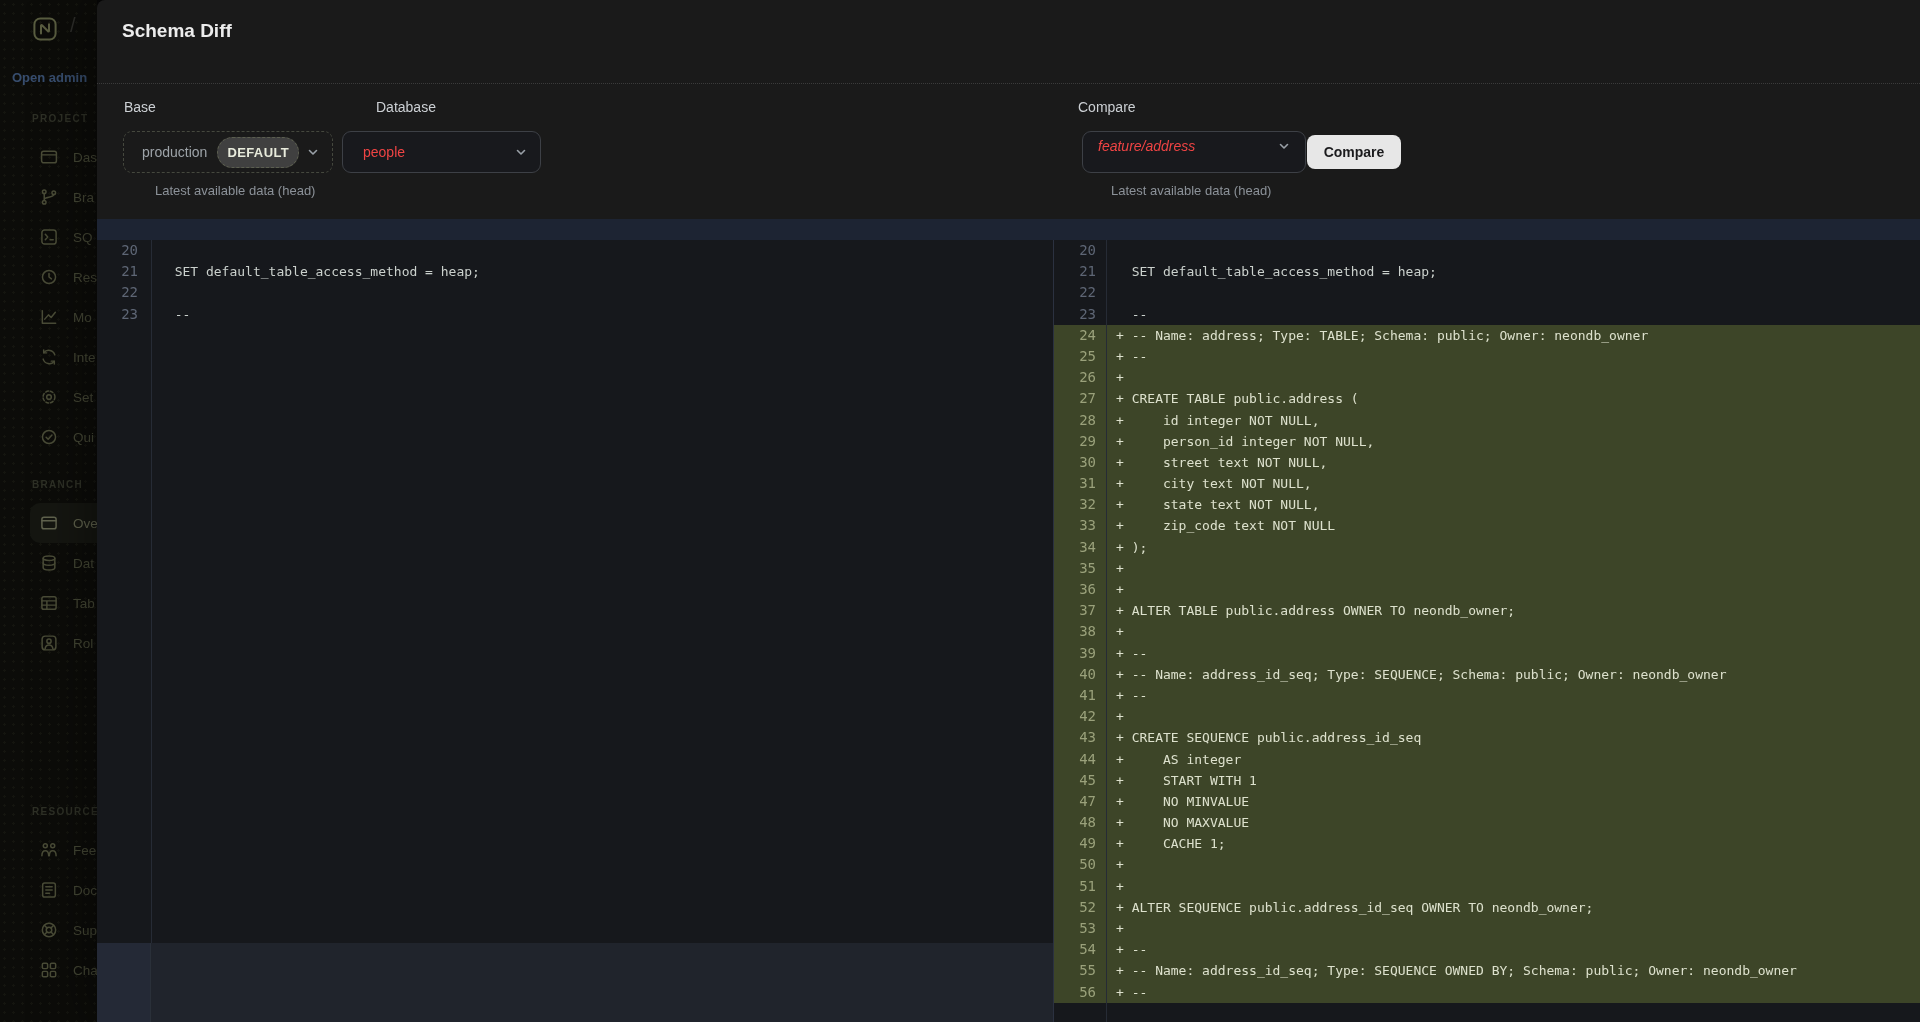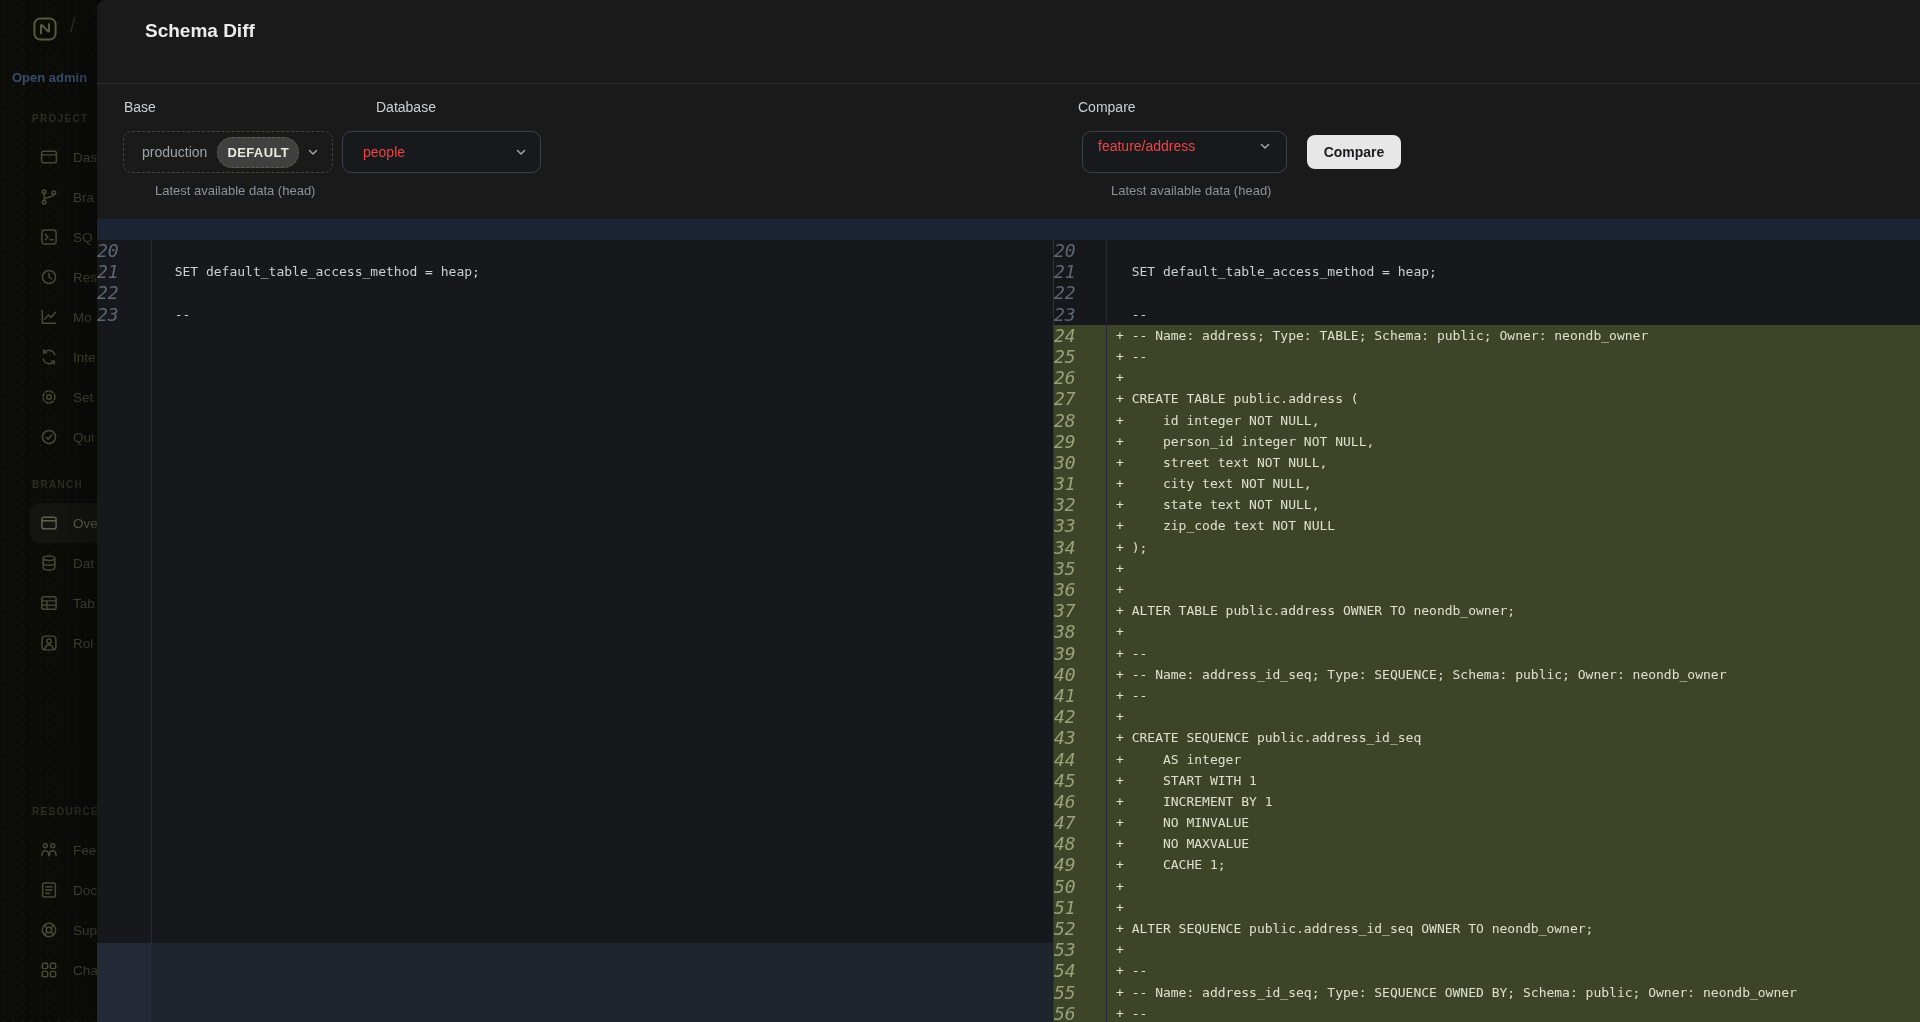--- a/index.html
+++ b/index.html
@@ -26,36 +26,36 @@
   .nav-row .nicon { width:18px; height:18px; flex:none; color:#80845f; display:block; }
   .nav-row.selected { background:#1f221b; border-radius:10px; margin-left:30px;
                       padding-left:10px; width:210px; color:#a6aa85; }
   .nav-row.selected .nicon { color:#a9ad89; }
   .sidebar-dim { position:absolute; inset:0; background:rgba(8,8,6,0.45); }
 
   
   .panel { position:absolute; left:97px; top:0; right:0; bottom:0; background:#1a1a1a;
            border-top-left-radius:8px; box-shadow:0 0 60px rgba(0,0,0,0.55); }
   .page-title { position:absolute; left:25px; top:20px; font-size:19px; font-weight:600;
-                color:#ececec;margin-left:23px; }
+                color:#ececec; }
   .header-sep { position:absolute; top:83px; left:0; right:0; border-top:1px dotted #3b3b3b; }
 
   .ctl-label { position:absolute; font-size:14px; color:#ccd0d4; }
   .base-label { left:27px; top:99px; }
   .db-label { left:245px; top:99px;margin-left:34px; }
   .compare-label { left:981px; top:99px; }
 
   .select { position:absolute; height:42px; border-radius:9px; display:flex; align-items:center;
             cursor:pointer; }
   .base-select { left:26px; top:131px; width:210px; border:1px dashed #45483e;
                  padding:0 12px 0 18px; }
   .db-select { left:245px; top:131px; width:199px; border:1px solid #3d4046; background:#18191d;
                padding:0 12px 0 20px; }
-  .compare-select { left:985px; top:131px; width:205px; border:1px solid #3d4046; background:#18191d;
-                    padding:0 14px 12px 15px; }
+  .compare-select { left:985px; top:131px; width:224px; border:1px solid #3d4046; background:#18191d;
+                    padding:0 14px 12px 15px;font-style:italic; }
   .sel-text { font-size:14px; color:#ef4444; }
   .sel-text.muted { color:#9da3a8; }
   .chev { margin-left:auto; width:14px; height:14px; color:#99a0a7; }
   .badge { margin-left:10px; padding:7px 9px; border-radius:999px; border:1px dashed #5c5f50;
            background:#404040; color:#e8ebdc; font-size:13px; font-weight:700;
            letter-spacing:0.4px; }
   .hint { position:absolute; font-size:13px; color:#8c9299;margin-left:33px; }
   .base-hint { left:25px; top:183px; }
   .compare-hint { left:981px; top:183px; }
   .compare-btn { position:absolute; left:1210px; top:135px; width:94px; height:34px;
@@ -70,21 +70,21 @@
           font-size:12.5px; padding-left:62px; white-space:pre; }
   .panes { position:absolute; top:21px; left:0; right:0; bottom:0; display:flex; }
   .pane { position:relative; background:#16181c; overflow:hidden; }
   .pane.left { width:956px; }
   .pane.right { flex:1; border-left:1px solid #2b3140; }
   .gutter-line { position:absolute; top:0; width:1px; background:#262b35; }
   .pane.left .gutter-line { left:54px; height:703px; }
   .pane.right .gutter-line { left:52px; bottom:0; }
   .rows { position:relative; }
   .drow { display:flex; height:21.2px; line-height:21.2px; }
-  .drow .ln { flex:none; color:#5e6675; font-size:18px;font-style:italic; }
+  .drow .ln { flex:none; text-align:right; color:#5e6675; font-size:14px; }
   .pane.left .ln { width:54px; padding-right:13px; }
   .pane.right .ln { width:52px; padding-right:10px; }
   .drow .code { white-space:pre; color:#cbd1cd; font-size:13px; }
   .pane.left .code { padding-left:8px; }
   .pane.right .code { padding-left:10px; }
   .drow.added { background:#3d4528; }
   .drow.added .ln { color:#9aa17b; }
   .drow.added .code { color:#dde1cd; }
   .left-spacer { position:absolute; left:0; right:0; top:703px; bottom:0; background:#20242c; }
   .spacer-gutter { width:54px; height:100%; background:#242936; border-right:1px solid #2a3039; }
@@ -411,24 +411,20 @@
               </div>
               <div class="drow added">
                 <span class="ln">44</span>
                 <span class="code">+     AS integer</span>
               </div>
               <div class="drow added">
                 <span class="ln">45</span>
                 <span class="code">+     START WITH 1</span>
               </div>
               <div class="drow added">
-                <span class="ln">46</span>
-                <span class="code">+     INCREMENT BY 1</span>
-              </div>
-              <div class="drow added">
                 <span class="ln">47</span>
                 <span class="code">+     NO MINVALUE</span>
               </div>
               <div class="drow added">
                 <span class="ln">48</span>
                 <span class="code">+     NO MAXVALUE</span>
               </div>
               <div class="drow added">
                 <span class="ln">49</span>
                 <span class="code">+     CACHE 1;</span>

